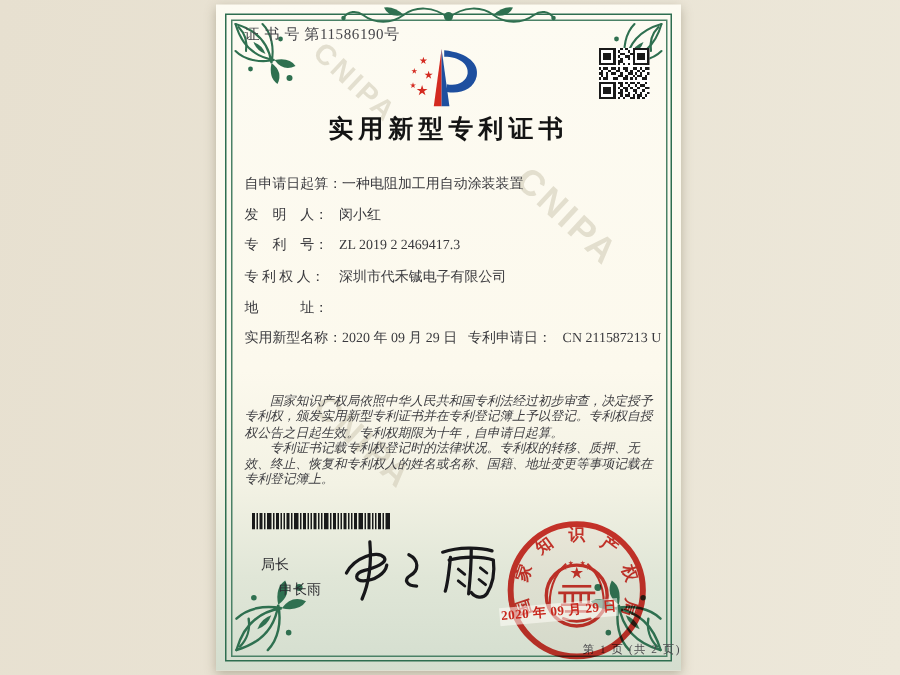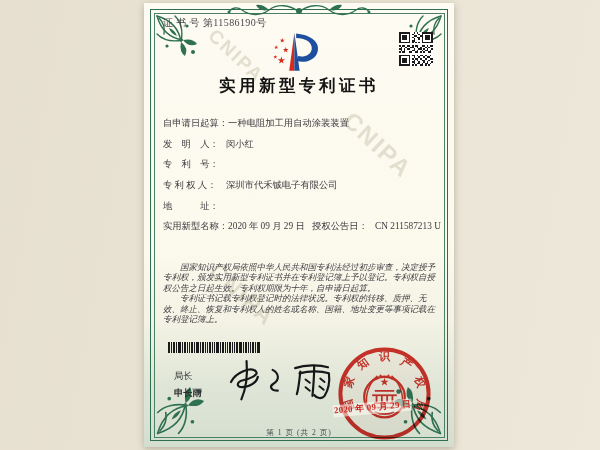--- a/index.html
+++ b/index.html
@@ -37,28 +37,28 @@
   .fvalue{flex:1}
   .gdate{flex:0 0 84px}
   .glabel2{flex:0 0 63px;white-space:pre}
 
   .paras{position:absolute;left:19px;right:14px;top:259px;font-size:8.5px;line-height:10.4px;
          color:#3e3e42;font-style:italic;z-index:2}
   .paras p{margin:0;text-indent:2em}
 
   .barcode{position:absolute;left:24px;top:339px;width:92px;height:11px;z-index:2}
   .sig-title{position:absolute;left:30px;top:367px;font-size:9.3px;font-weight:400;color:#2e2e32;z-index:2}
-  .sig-name{position:absolute;left:30px;top:384px;font-size:9.3px;font-weight:700;color:#2e2e32;z-index:2}
+  .sig-name{position:absolute;left:42px;top:384px;font-size:9.3px;font-weight:400;color:#2e2e32;z-index:2}
   .signature{position:absolute;left:68px;top:353px;width:135px;height:52px;z-index:3}
 
   .seal{position:absolute;left:192px;top:342px;width:97px;height:97px;mix-blend-mode:multiply;opacity:.93;z-index:4}
   .seal-date{position:absolute;left:189px;top:399px;font-size:8.8px;font-weight:bold;color:#c8261c;
              transform:rotate(-5deg);letter-spacing:.3px;background:rgba(255,253,247,.55);padding:0 1px;z-index:5}
 
-  .footer{position:absolute;left:0;right:0;top:425px;text-align:center;font-size:7.6px;color:#4a4a4e;
+  .footer{position:absolute;left:0;right:0;top:425px;text-align:right;font-size:7.6px;color:#4a4a4e;
           letter-spacing:1px;z-index:2}
 </style>
 </head>
 <body>
 
 <svg width="0" height="0" style="position:absolute" aria-hidden="true">
   <defs>
     <g id="corner-art" fill="none" stroke="#2f7050" stroke-width="1.4" stroke-linecap="round">
       <path d="M4,4 C8,18 16,26 30,28 C20,30 10,28 4,22"></path>
       <path d="M4,4 C18,8 26,16 28,30 C30,20 28,10 22,4"></path>
@@ -153,32 +153,33 @@
     <div class="frow">
       <span class="flabel">自申请日起算：</span>
       <span class="fvalue">一种电阻加工用自动涂装装置</span>
     </div>
     <div class="frow">
       <span class="flabel">发　明　人：</span>
       <span class="fvalue">闵小红</span>
     </div>
     <div class="frow">
       <span class="flabel">专　利　号：</span>
+      <span class="fvalue">ZL 2019 2 2469417.3</span>
     </div>
     <div class="frow">
       <span class="flabel">专 利 权 人：</span>
       <span class="fvalue">深圳市代禾铖电子有限公司</span>
     </div>
     <div class="frow">
       <span class="flabel">地　　　址：</span>
     </div>
     <div class="frow">
       <span class="flabel">实用新型名称：</span>
       <span class="gdate">2020 年 09 月 29 日</span>
-      <span class="glabel2">授权公告日：</span>
+      <span class="glabel2">专利申请日：</span>
       <span class="fvalue">CN 211587213 U</span>
     </div>
   </div>
 
   <div class="paras">
     <p>国家知识产权局依照中华人民共和国专利法经过初步审查，决定授予专利权，颁发实用新型专利证书并在专利登记簿上予以登记。专利权自授权公告之日起生效。专利权期限为十年，自申请日起算。</p>
     <p>专利证书记载专利权登记时的法律状况。专利权的转移、质押、无效、终止、恢复和专利权人的姓名或名称、国籍、地址变更等事项记载在专利登记簿上。</p>
   </div>
 
   <svg class="barcode" viewBox="0 0 92 11" preserveAspectRatio="none">

